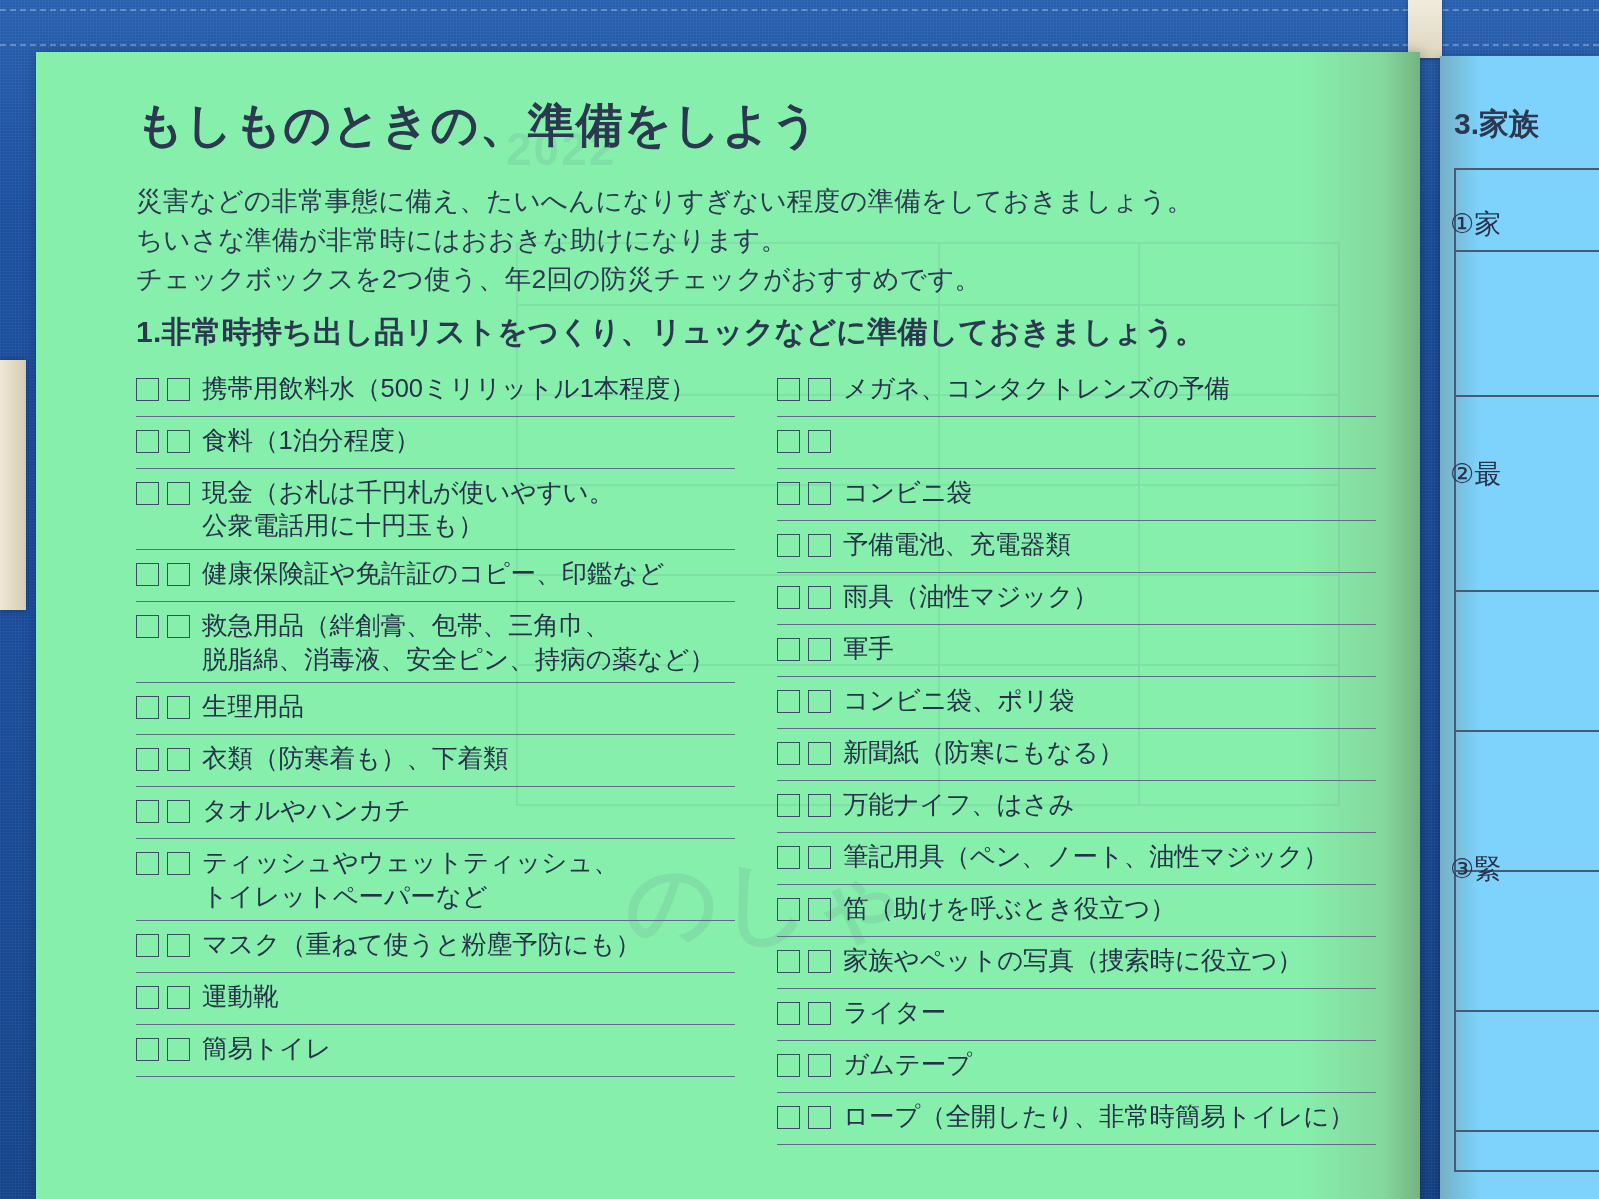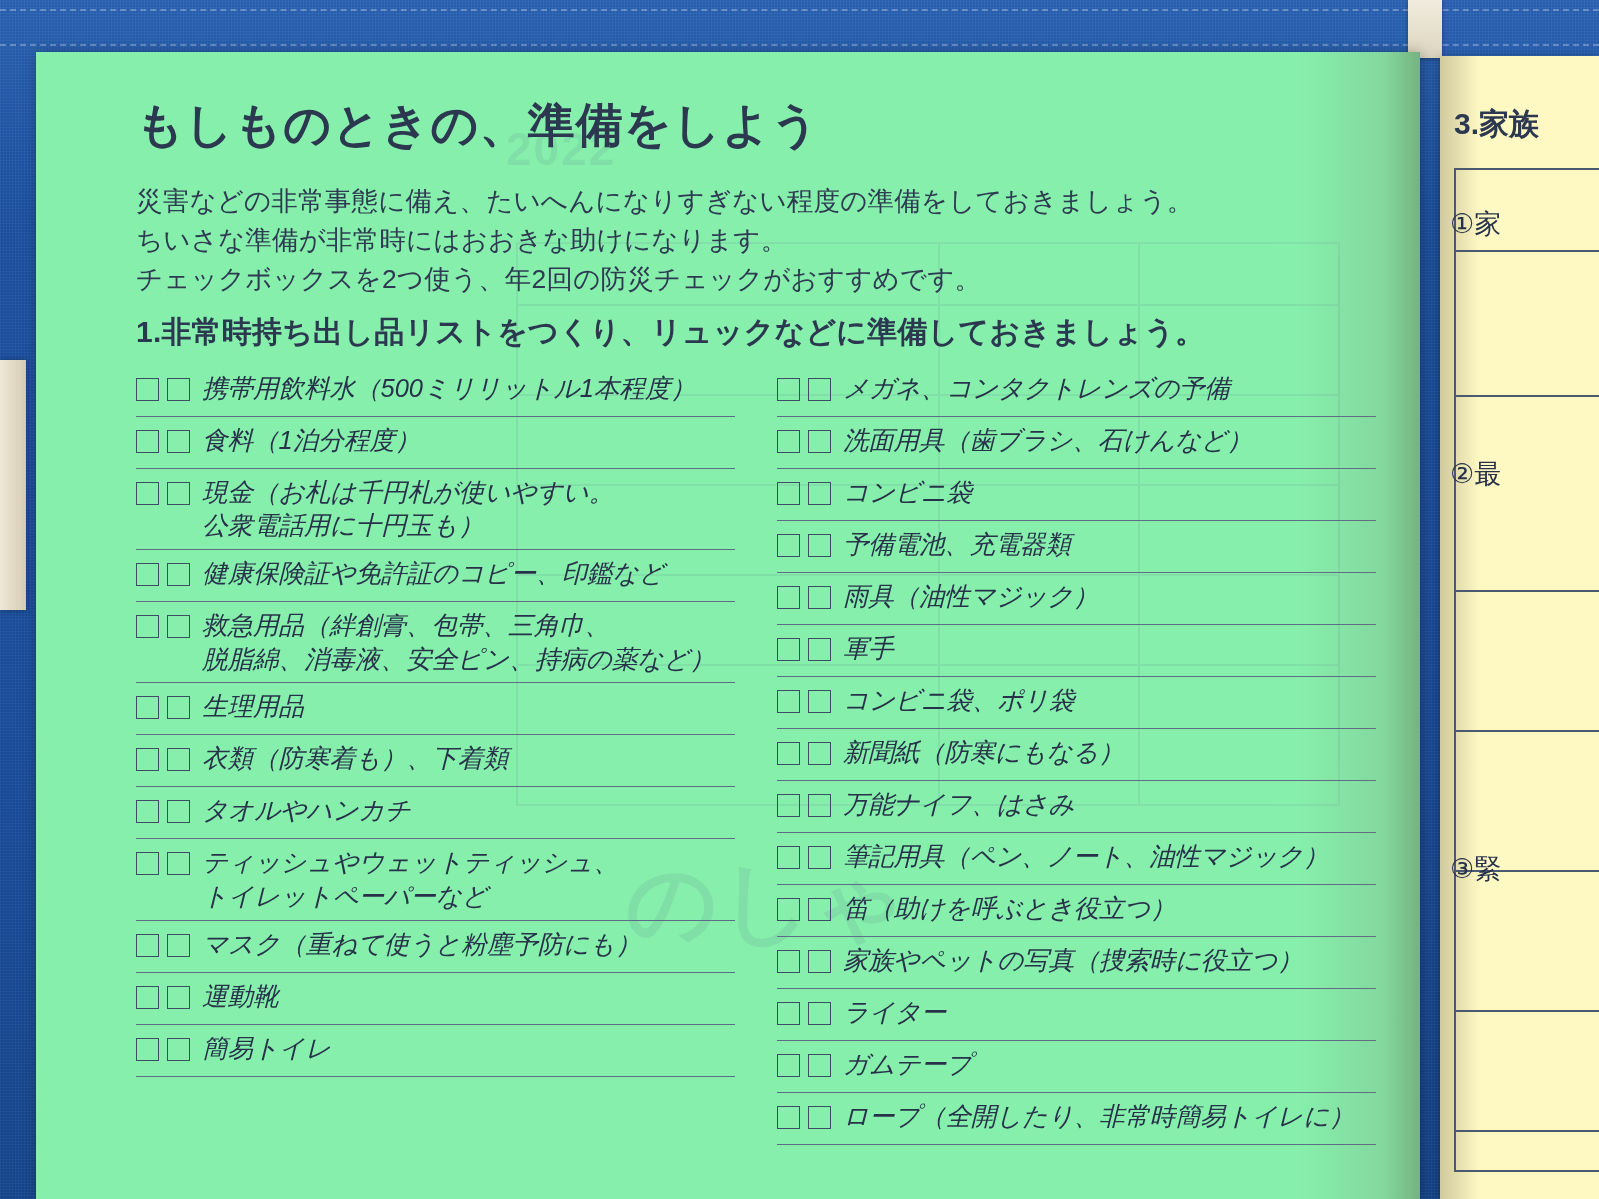--- a/index.html
+++ b/index.html
@@ -79,21 +79,21 @@
     width: 120px;
     background: linear-gradient(90deg, rgba(150,140,120,0) 0%, rgba(120,110,90,0.18) 70%, rgba(90,80,60,0.38) 100%);
     pointer-events: none;
   }
   #page-right {
     position: absolute;
     left: 1440px;
     top: 56px;
     width: 159px;
     height: 1143px;
-    background: #fef9c3;
+    background: #7dd3fc;
     box-shadow: -2px 2px 10px rgba(0,0,0,.3);
     overflow: hidden;
   }
   #page-right::before {
     content: "";
     position: absolute;
     left: 0; top: 0; bottom: 0;
     width: 40px;
     background: linear-gradient(270deg, rgba(120,110,90,0) 0%, rgba(100,90,70,0.30) 100%);
     pointer-events: none;
@@ -153,21 +153,21 @@
     letter-spacing: .2px;
     color: #2b3850;
     white-space: nowrap;
   }
 
   .columns {
     display: flex;
     gap: 42px;
     align-items: flex-start;
   }
-  .col { width: 600px; font-style: italic; }
+  .col { width: 600px; }
 
   .check-row {
     display: flex;
     align-items: flex-start;
     border-bottom: 1.5px solid #5e6c86;
     padding: 7px 0 6px 0;
     min-height: 38px;
   }
   .boxes {
     flex: 0 0 auto;
@@ -355,21 +355,20 @@
               <span class="cb"></span>
               <span class="cb"></span>
             </span>
           <span class="label">メガネ、コンタクトレンズの予備</span>
         </div>
         <div class="check-row">
           <span class="boxes">
               <span class="cb"></span>
               <span class="cb"></span>
             </span>
-          <span class="label">洗面用具（歯ブラシ、石けんなど）</span>
         </div>
         <div class="check-row">
           <span class="boxes">
               <span class="cb"></span>
               <span class="cb"></span>
             </span>
           <span class="label">コンビニ袋</span>
         </div>
         <div class="check-row">
           <span class="boxes">

